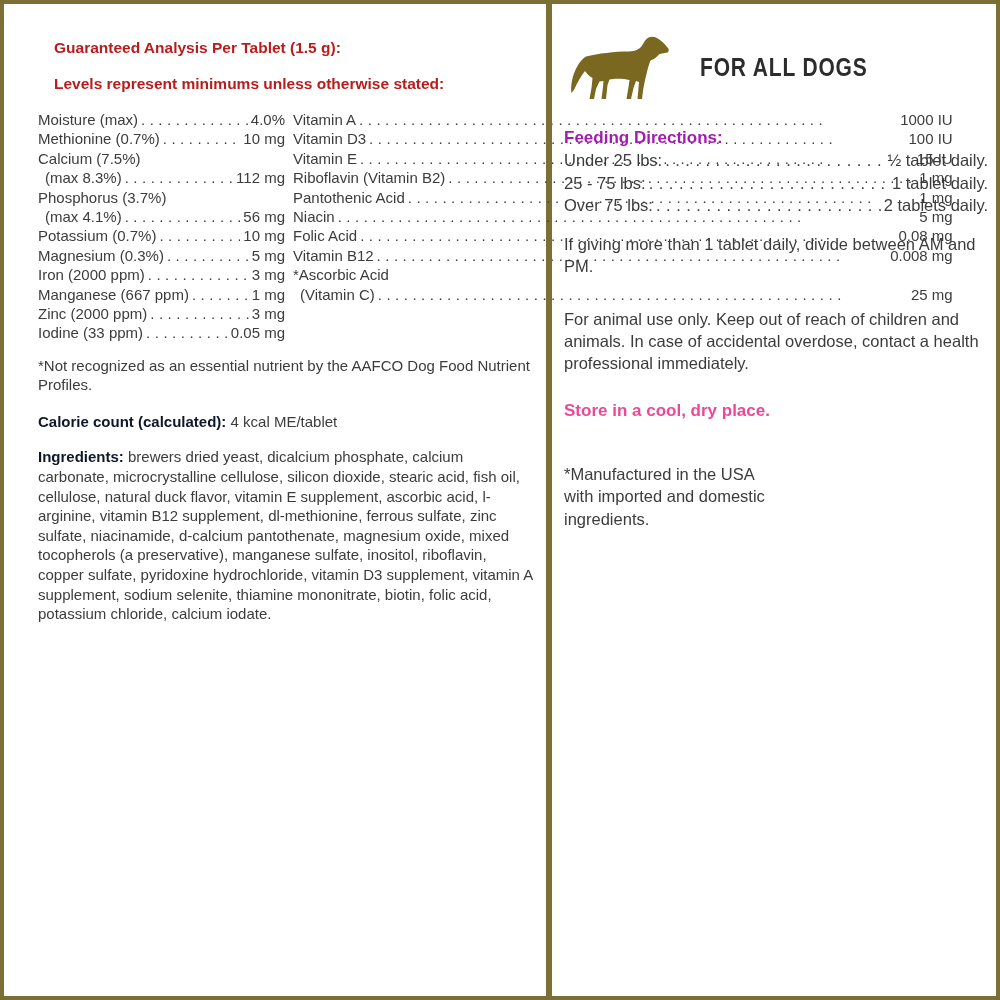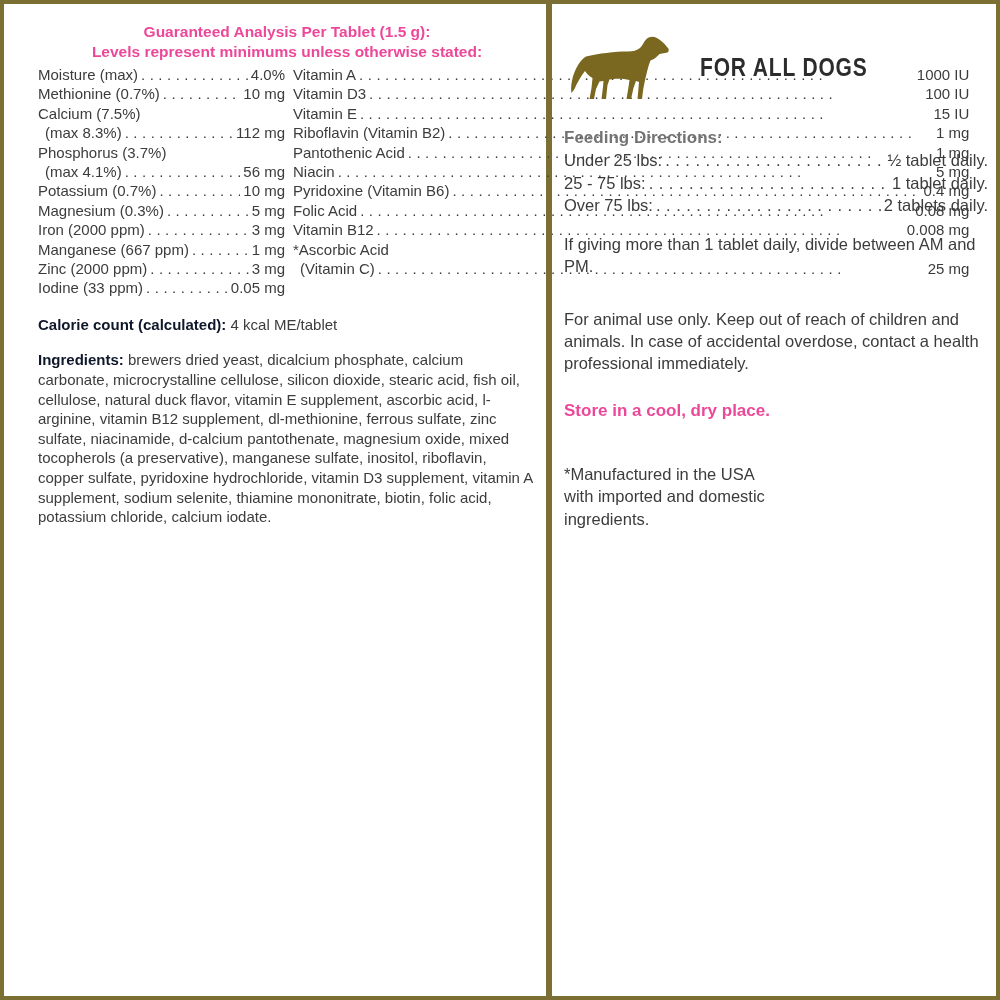--- a/index.html
+++ b/index.html
@@ -21,21 +21,21 @@
   
   .panel-left{
     width:545px;
     box-sizing:border-box;
     border-right:3px solid #7b6f33;
     padding:18px 10px 0 34px;
   }
   .divider-gap{width:3px;}
   .left-title,.left-subtitle{
     font-size:15.5px;line-height:20px;
-    font-weight:bold;color:#ec4899;margin:0;text-align:center;
+    font-weight:bold;color:#b91c1c;margin:16px;
   }
   .analysis{
     display:flex;
     margin-top:3px;
     font-size:15px;
   }
   .analysis-col-left{width:247px;}
   .analysis-col-right{flex:1;margin-left:8px;}
   .row{display:flex;align-items:baseline;}
   .analysis .row{line-height:19.4px;}
@@ -70,21 +70,21 @@
   .brand{display:flex;align-items:center;margin-left:6px;height:78px;}
   .dog-icon{width:104px;height:72px;flex:0 0 auto;}
   .dog-icon svg{display:block;width:104px;height:72px;}
   .brand-title{
     font-size:25px;font-weight:bold;color:#2c2c2c;
     margin-left:26px;letter-spacing:1px;white-space:nowrap;
     transform:scaleX(0.84);transform-origin:left center;
   }
   .feeding-title{
     margin:20px 0 0 0;
-    font-size:17px;font-weight:bold;color:#737373;line-height:23px;
+    font-size:17px;font-weight:bold;color:#a21caf;line-height:23px;
   }
   .feeding-rows{font-size:16.5px;width:424px;}
   .feeding-rows .row{line-height:22.6px;}
   .feeding-rows .leader::before{
     content:"......................................................";
     letter-spacing:5.5px;
   }
   .para{font-size:16.5px;line-height:22.4px;max-width:428px;}
   .note-divide{margin:16px 0 0 0;}
   .warning{margin:30px 0 0 0;}
@@ -207,25 +207,20 @@
     <span class="leader"></span>
     <span class="val">1 mg</span>
   </div>
 
   <div class="row">
     <span class="lbl">Niacin</span>
     <span class="leader"></span>
     <span class="val">5 mg</span>
   </div>
 
-  <div class="row">
-    <span class="lbl">Pyridoxine (Vitamin B6)</span>
-    <span class="leader"></span>
-    <span class="val">0.4 mg</span>
-  </div>
 
   <div class="row">
     <span class="lbl">Folic Acid</span>
     <span class="leader"></span>
     <span class="val">0.08 mg</span>
   </div>
 
   <div class="row">
     <span class="lbl">Vitamin B12</span>
     <span class="leader"></span>
@@ -238,20 +233,21 @@
   </div>
 
   <div class="row indent">
     <span class="lbl">(Vitamin C)</span>
     <span class="leader"></span>
     <span class="val">25 mg</span>
   </div>
 </div>
     </div>
 
+    <p class="footnote">*Not recognized as an essential nutrient by the AAFCO Dog Food Nutrient Profiles.</p>
 
     <p class="calorie"><b>Calorie count (calculated):</b> <span>4 kcal ME/tablet</span></p>
 
     <p class="ingredients"><b>Ingredients:</b> <span>brewers dried yeast, dicalcium phosphate, calcium carbonate, microcrystalline cellulose, silicon dioxide, stearic acid, fish oil, cellulose, natural duck flavor, vitamin E supplement, ascorbic acid, l-arginine, vitamin B12 supplement, dl-methionine, ferrous sulfate, zinc sulfate, niacinamide, d-calcium pantothenate, magnesium oxide, mixed tocopherols (a preservative), manganese sulfate, inositol, riboflavin, copper sulfate, pyridoxine hydrochloride, vitamin D3 supplement, vitamin A supplement, sodium selenite, thiamine mononitrate, biotin, folic acid, potassium chloride, calcium iodate.</span></p>
   </div>
 
   <div class="divider-gap"></div>
 
   <div class="panel-right">
 

